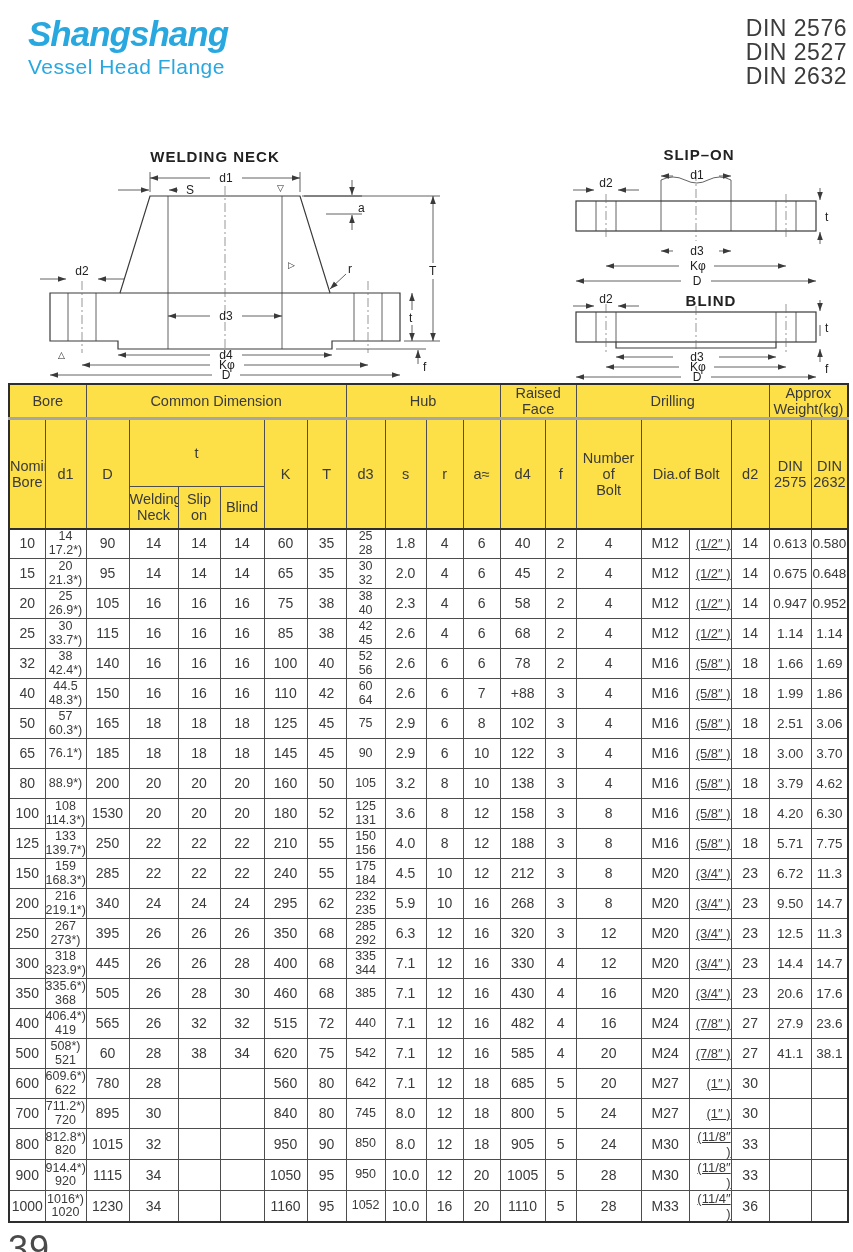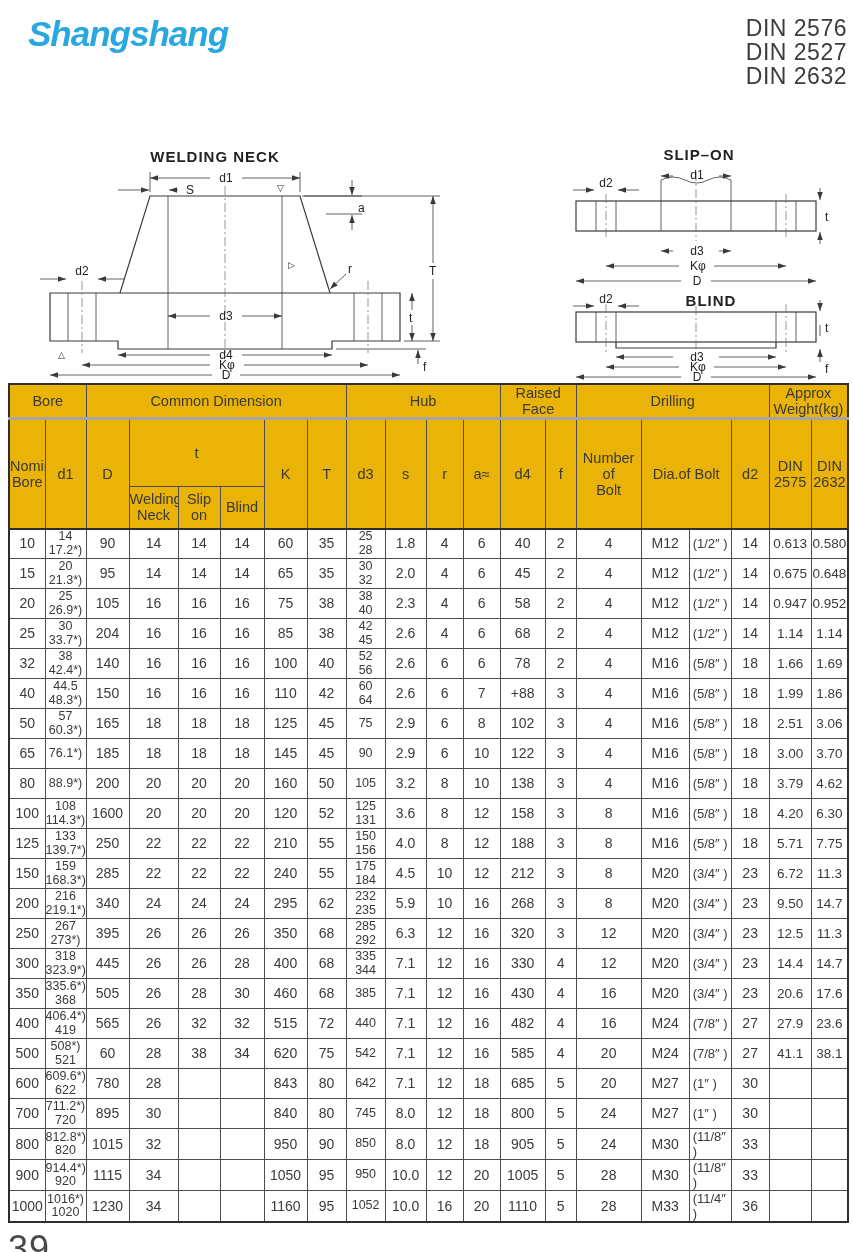--- a/index.html
+++ b/index.html
@@ -29,41 +29,42 @@
   
   table.spec {
     position:absolute; left:8px; top:375px; width:839px;
     border-collapse:collapse; table-layout:fixed;
     border:2px solid #2e2e2e;
   }
   table.spec th, table.spec td {
     border:1px solid #4d4d4d; text-align:center; vertical-align:middle;
     white-space:pre-line; color:#3a3a3a; overflow:hidden;
   }
-  table.spec thead th { font-weight:normal; font-size:14.5px; line-height:16px; background:#eab308; }
+  table.spec thead th { font-weight:normal; font-size:14.5px; line-height:16px; background:#fde047; }
   tr.grp th { height:32px; border-bottom:3px solid #a6a6a6; font-size:15px; }
   tr.sub th { height:68px; }
   tr.sub2 th{ height:42px; }
   thead { border-bottom:2px solid #2e2e2e; }
   table.spec tbody td { height:30px; font-size:14px; line-height:15px; }
   table.spec tbody td:nth-child(2),
   table.spec tbody td:nth-child(9) { font-size:12.5px; line-height:13.5px; }
-  table.spec tbody td:nth-child(17){ text-align:left; padding-left:3px; font-size:13px; }
+  table.spec tbody td:nth-child(17){ text-align:right; padding-left:3px; font-size:13px;text-decoration:underline; }
   table.spec tbody td:nth-child(19),
   table.spec tbody td:nth-child(20){ font-size:13.5px; }
   
   .pageno { position:absolute; left:8px; top:1220px; font-size:36px; color:#4a4a4a; letter-spacing:1px; }
 </style>
 </head>
 <body>
 
 <div class="page">
 
   <div class="logo">
     <div class="logo-main">Shangshang</div>
+    <div class="logo-sub">Vessel Head Flange</div>
   </div>
   <div class="din-block">
     <div>DIN 2576</div>
     <div>DIN 2527</div>
     <div>DIN 2632</div>
   </div>
 
   <div class="draw" style="left:30px; top:138px; width:420px; height:235px;">
     <svg width="420" height="235" viewBox="0 0 420 235">
       <defs>
@@ -363,21 +364,21 @@
           <td>M12</td>
           <td>(1/2″  )</td>
           <td>14</td>
           <td>0.947</td>
           <td>0.952</td>
         </tr>
         <tr>
           <td>25</td>
           <td>30
 33.7*)</td>
-          <td>204</td>
+          <td>115</td>
           <td>16</td>
           <td>16</td>
           <td>16</td>
           <td>85</td>
           <td>38</td>
           <td>42
 45</td>
           <td>2.6</td>
           <td>4</td>
           <td>6</td>
@@ -502,25 +503,25 @@
           <td>M16</td>
           <td>(5/8″  )</td>
           <td>18</td>
           <td>3.79</td>
           <td>4.62</td>
         </tr>
         <tr>
           <td>100</td>
           <td>108
 114.3*)</td>
-          <td>1600</td>
-          <td>20</td>
-          <td>20</td>
-          <td>20</td>
-          <td>120</td>
+          <td>1530</td>
+          <td>20</td>
+          <td>20</td>
+          <td>20</td>
+          <td>180</td>
           <td>52</td>
           <td>125
 131</td>
           <td>3.6</td>
           <td>8</td>
           <td>12</td>
           <td>158</td>
           <td>3</td>
           <td>8</td>
           <td>M16</td>
@@ -719,21 +720,21 @@
           <td>38.1</td>
         </tr>
         <tr>
           <td>600</td>
           <td>609.6*)
 622</td>
           <td>780</td>
           <td>28</td>
           <td></td>
           <td></td>
-          <td>843</td>
+          <td>560</td>
           <td>80</td>
           <td>642</td>
           <td>7.1</td>
           <td>12</td>
           <td>18</td>
           <td>685</td>
           <td>5</td>
           <td>20</td>
           <td>M27</td>
           <td>(1″  )</td>

